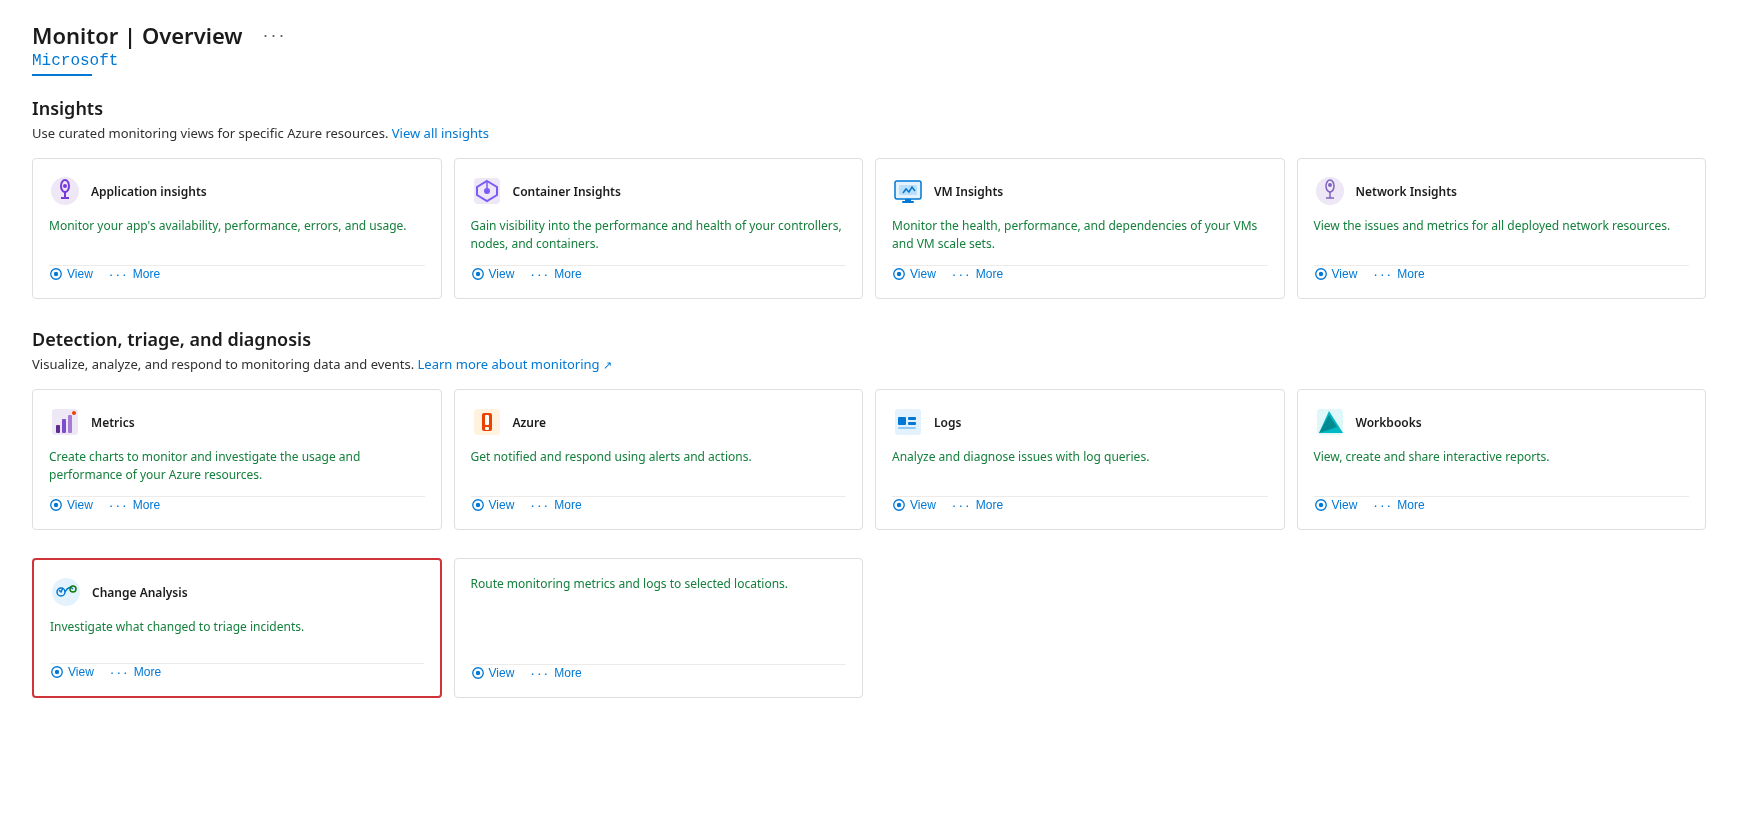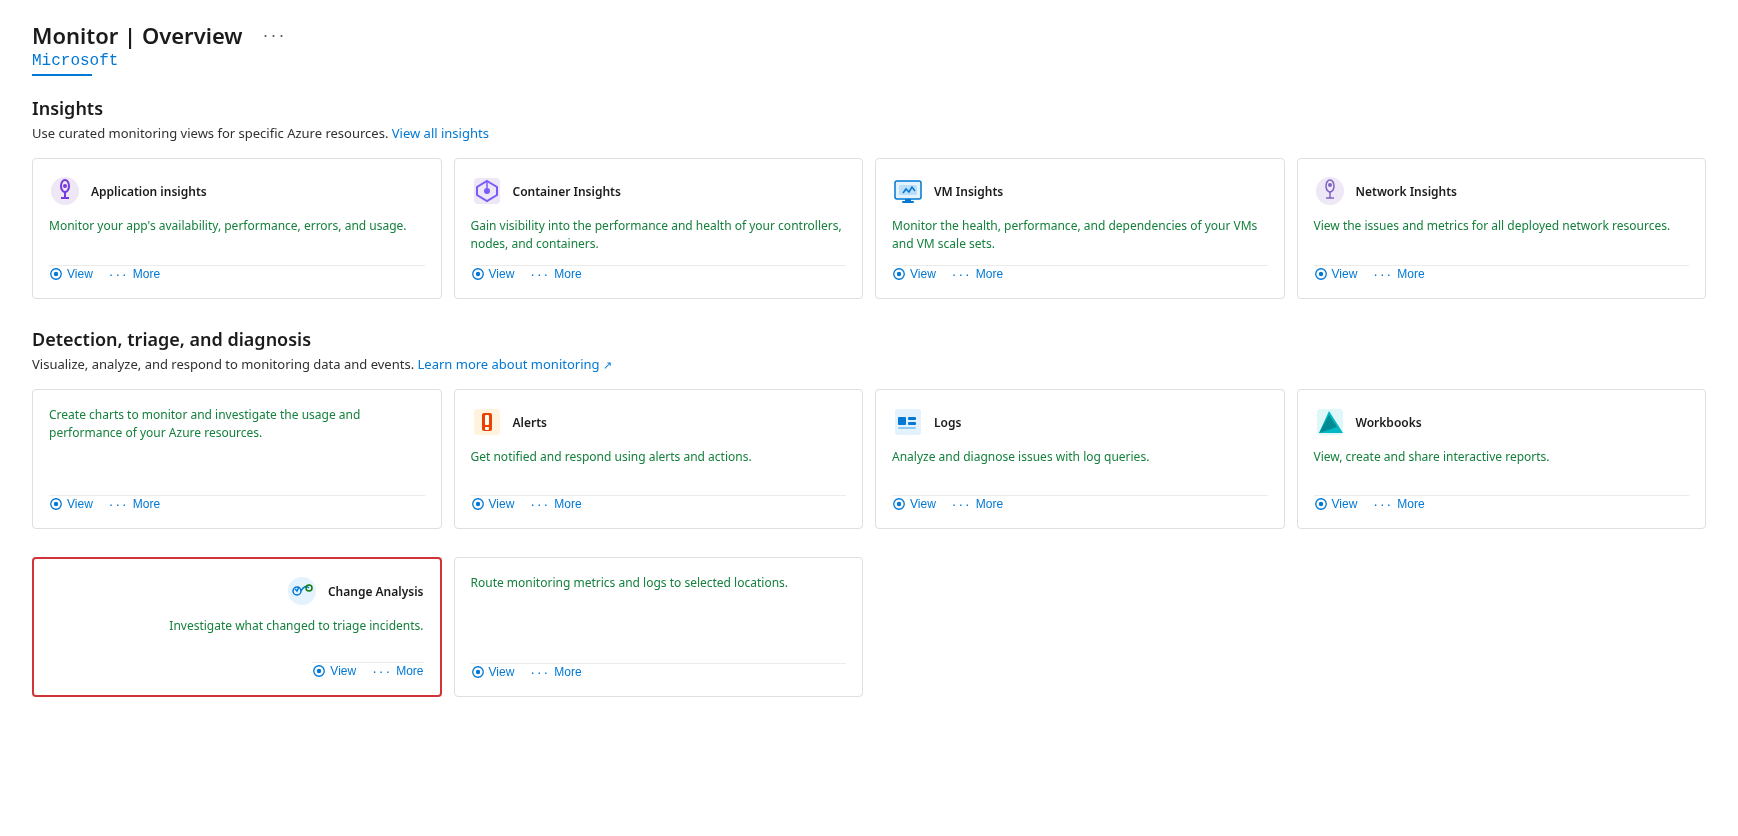--- a/index.html
+++ b/index.html
@@ -71,21 +71,20 @@
       border: 1px solid #e1dfdd;
       border-radius: 4px;
       padding: 16px;
       background: #fff;
       display: flex;
       flex-direction: column;
       min-height: 140px;
     }
     .card.highlighted {
       border: 2px solid #d13438;
-      align-items: flex-end;
     }
     .card-header {
       display: flex;
       align-items: center;
       gap: 10px;
       margin-bottom: 10px;
     }
     .card-icon {
       width: 32px;
       height: 32px;
@@ -272,20 +271,32 @@
   <div class="section-title">Detection, triage, and diagnosis</div>
   <div class="section-desc">
     <span>Visualize, analyze, and respond to monitoring data and events.</span>
     <a>Learn more about monitoring</a>
     <span style="color:#0078d4;font-size:11px;">↗</span>
   </div>
 
   <div class="cards-grid">
 
     <div class="card">
+      <div class="card-header">
+        <div class="card-icon">
+          <svg width="30" height="30" viewBox="0 0 30 30" fill="none">
+            <rect x="2" y="2" width="26" height="26" rx="3" fill="#ede7f6"></rect>
+            <rect x="6" y="18" width="4" height="8" fill="#5c2d91" rx="1"></rect>
+            <rect x="12" y="12" width="4" height="14" fill="#7c4dcc" rx="1"></rect>
+            <rect x="18" y="8" width="4" height="18" fill="#a67cd4" rx="1"></rect>
+            <circle cx="24" cy="6" r="2" fill="#ea4300"></circle>
+          </svg>
+        </div>
+        <span class="card-title">Metrics</span>
+      </div>
       <div class="card-body">Create charts to monitor and investigate the usage and performance of your Azure resources.</div>
       <div class="card-footer">
         <button class="card-link">
           <svg class="view-icon" viewBox="0 0 16 16" fill="none">
             <circle cx="8" cy="8" r="6" stroke="#0078d4" stroke-width="1.5"></circle>
             <circle cx="8" cy="8" r="2.5" fill="#0078d4"></circle>
           </svg>
           <span>View</span>
         </button>
         <button class="card-link">
@@ -298,21 +309,21 @@
     <div class="card">
       <div class="card-header">
         <div class="card-icon">
           <svg width="30" height="30" viewBox="0 0 30 30" fill="none">
             <rect x="2" y="2" width="26" height="26" rx="3" fill="#fff3e0"></rect>
             <rect x="10" y="6" width="10" height="18" rx="2" fill="#ea4300"></rect>
             <rect x="13" y="8" width="4" height="10" rx="1" fill="white"></rect>
             <rect x="13" y="20" width="4" height="3" rx="1" fill="white"></rect>
           </svg>
         </div>
-        <span class="card-title">Alerts</span>
+        <span class="card-title">Azure</span>
       </div>
       <div class="card-body">Get notified and respond using alerts and actions.</div>
       <div class="card-footer">
         <button class="card-link">
           <svg class="view-icon" viewBox="0 0 16 16" fill="none">
             <circle cx="8" cy="8" r="6" stroke="#0078d4" stroke-width="1.5"></circle>
             <circle cx="8" cy="8" r="2.5" fill="#0078d4"></circle>
           </svg>
           <span>View</span>
         </button>

